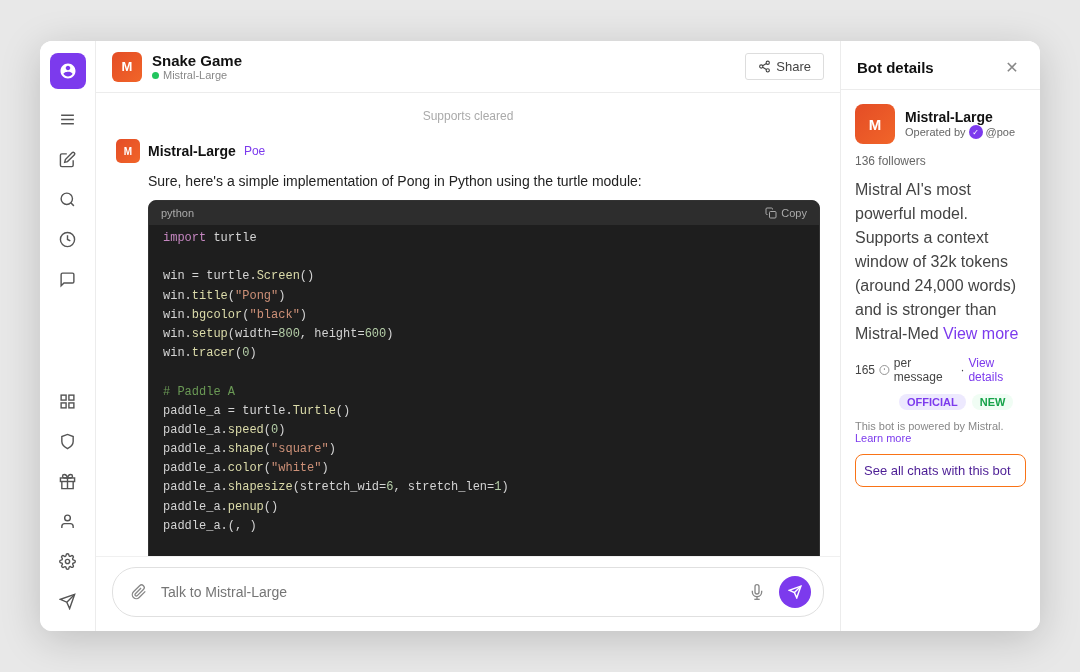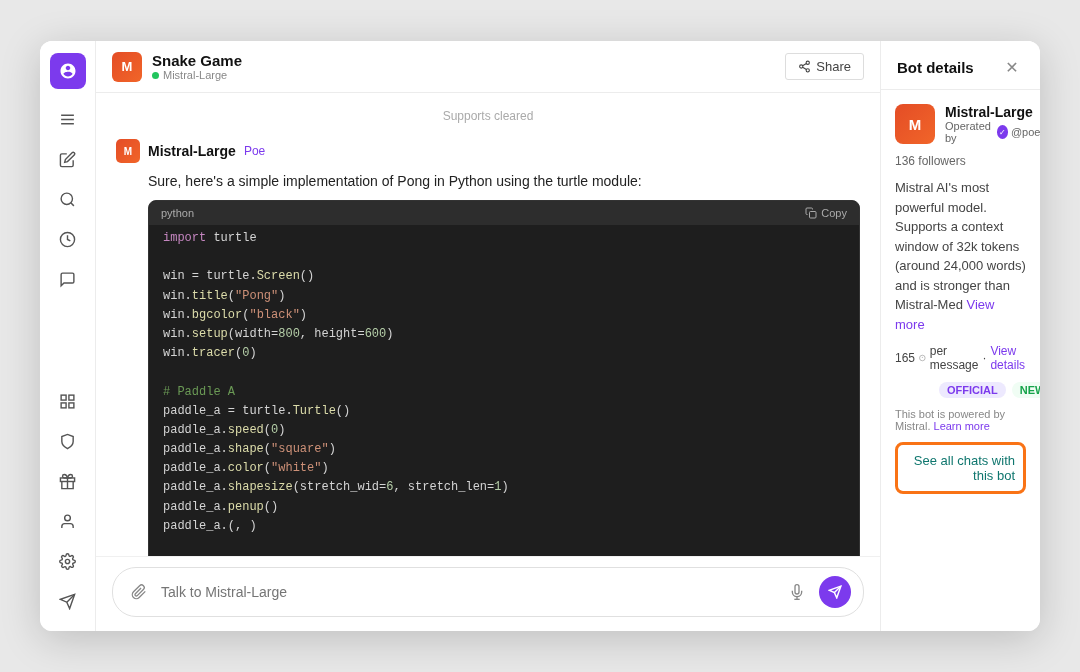--- a/index.html
+++ b/index.html
@@ -252,21 +252,21 @@
       display: flex;
       align-items: center;
       justify-content: center;
       cursor: pointer;
       border: none;
       color: white;
       font-size: 14px;
     }
     
     .bot-details-panel {
-      width: 160px;
+      width: 200px;
       background: #fff;
       border-left: 1px solid #ececec;
       display: flex;
       flex-direction: column;
       padding: 0;
     }
     .bot-details-header {
       display: flex;
       align-items: center;
       justify-content: space-between;
@@ -371,21 +371,21 @@
       border-radius: 8px;
       display: flex;
       align-items: center;
       justify-content: center;
       cursor: pointer;
       color: #555;
       font-size: 14px;
       background: #fff;
     }
     .bot-description {
-      font-size: 13px;
+      font-size: 16px;
       color: #444;
       line-height: 1.5;
     }
     .view-more-link {
       color: #7c3aed;
       cursor: pointer;
       text-decoration: none;
     }
     .price-row {
       font-size: 12px;
@@ -425,27 +425,27 @@
       color: #888;
     }
     .learn-more-link {
       color: #7c3aed;
       cursor: pointer;
       text-decoration: none;
     }
     .see-all-chats-btn {
       width: 100%;
       background: #fff;
-      border: 3px solid #f97316;
+      border: 1px solid #f97316;
       border-radius: 8px;
       padding: 8px;
       font-size: 13px;
-      color: #0f766e;
-      cursor: pointer;
-      text-align: right;
+      color: #4c1d95;
+      cursor: pointer;
+      text-align: left;
     }
     .app-container {
       position: relative;
     }
   </style>
 </head>
 <body>
 
 <div class="app-container">
   <div class="app-window">

